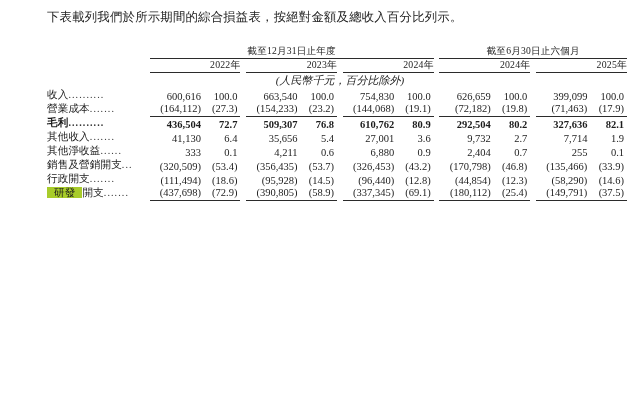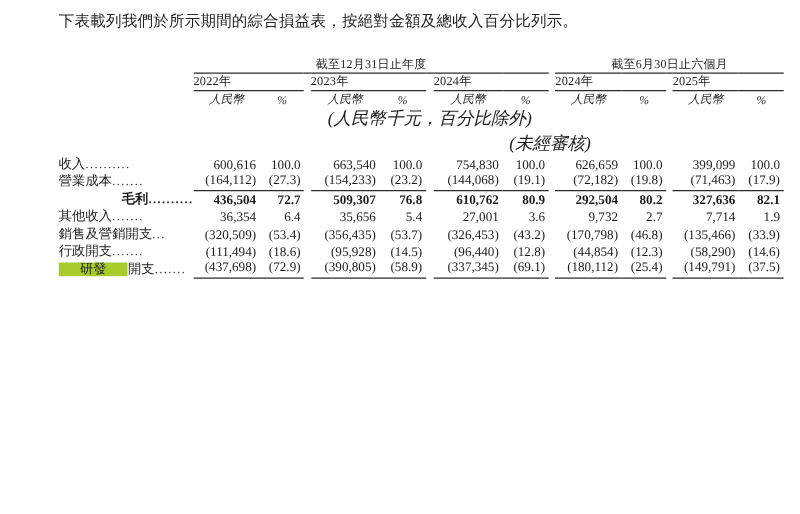--- a/index.html
+++ b/index.html
@@ -66,42 +66,42 @@
     text-align: center;
     font-size: 9.6px;
     padding-bottom: 1px;
     white-space: nowrap;
     letter-spacing: 0.2px;
   }
   .rule-top { border-bottom: 1px solid #2b2b2b; }
 
   
   .yr {
-    text-align: left;
+    text-align: right;
     font-size: 9.8px;
     padding-top: 3px;
     padding-bottom: 2px;
     white-space: nowrap;
     letter-spacing: 0.2px;
   }
   .yr-rule { border-bottom: 1px solid #2b2b2b; }
 
   
   .cur {
     text-align: center;
     font-style: italic;
     font-size: 9.4px;
     padding-top: 4px;
     padding-bottom: 1px;
     white-space: nowrap;
   }
 
   .note-row td {
     font-style: italic;
-    font-size: 14px;
+    font-size: 11px;
     text-align: center;
     padding-top: 3px;
     white-space: nowrap;
   }
   .note-row td.n2 { padding-top: 2px; }
 
   
   .datarow td {
     padding-top: 5.5px;
     padding-bottom: 1.5px;
@@ -110,40 +110,40 @@
   .datarow td.lbl {
     text-align: left;
     font-size: 10.6px;
     letter-spacing: 0.1px;
   }
   .datarow td.num, .datarow td.pct {
     text-align: right;
     font-size: 10.5px;
     padding-right: 3px;
   }
-  .datarow.bold td { font-weight: bold; text-align: right; }
+  .datarow.bold td { font-weight: bold; }
 
   
   .datarow.ruled td.num,
   .datarow.ruled td.pct {
     border-bottom: 1px solid #2b2b2b;
     padding-bottom: 1.5px;
     font-family: Liberation Serif, serif;
   }
 
   .leader {
     display: inline-block;
     letter-spacing: 1.1px;
     font-size: 10px;
     color: #333;
   }
 
   .hl {
     background: #a8cc2b;
-    padding: 0 17px;
+    padding: 0 7px;
     text-align: center;
   }
 </style>
 </head>
 <body>
 
 <div class="page">
 
   <div class="intro">下表載列我們於所示期間的綜合損益表，按絕對金額及總收入百分比列示。</div>
 
@@ -180,49 +180,27 @@
       <td></td>
       <td class="yr yr-rule" colspan="2">2023年</td>
       <td></td>
       <td class="yr yr-rule" colspan="2">2024年</td>
       <td></td>
       <td class="yr yr-rule" colspan="2">2024年</td>
       <td></td>
       <td class="yr yr-rule" colspan="2">2025年</td>
     </tr>
 
-    <tr>
-      <td></td>
-      <td class="cur">人民幣</td>
-      <td class="cur">%</td>
-      <td></td>
-      <td class="cur">人民幣</td>
-      <td class="cur">%</td>
-      <td></td>
-      <td class="cur">人民幣</td>
-      <td class="cur">%</td>
-      <td></td>
-      <td class="cur">人民幣</td>
-      <td class="cur">%</td>
-      <td></td>
-      <td class="cur">人民幣</td>
-      <td class="cur">%</td>
-    </tr>
 
     <tr class="note-row">
       <td colspan="4"></td>
       <td colspan="5">(人民幣千元，百分比除外)</td>
       <td colspan="6"></td>
     </tr>
 
-    <tr class="note-row">
-      <td colspan="7"></td>
-      <td class="n2" colspan="5">(未經審核)</td>
-      <td colspan="3"></td>
-    </tr>
 
     </tbody>
       <tbody id="rows-body">
         <tr class="datarow">
           <td class="lbl"><span>收入</span><span class="leader"> ..........</span></td>
           <td class="num">600,616</td>
           <td class="pct">100.0</td>
           <td></td>
           <td class="num">663,540</td>
           <td class="pct">100.0</td>
@@ -265,34 +243,51 @@
           <td class="pct">80.9</td>
           <td></td>
           <td class="num">292,504</td>
           <td class="pct">80.2</td>
           <td></td>
           <td class="num">327,636</td>
           <td class="pct">82.1</td>
         </tr>
         <tr class="datarow">
           <td class="lbl"><span>其他收入</span><span class="leader"> .......</span></td>
-          <td class="num">36,354</td>
+          <td class="num">41,130</td>
           <td class="pct">6.4</td>
           <td></td>
           <td class="num">35,656</td>
           <td class="pct">5.4</td>
           <td></td>
           <td class="num">27,001</td>
           <td class="pct">3.6</td>
           <td></td>
           <td class="num">9,732</td>
           <td class="pct">2.7</td>
           <td></td>
           <td class="num">7,714</td>
           <td class="pct">1.9</td>
+        </tr>
+        <tr class="datarow">
+          <td class="lbl"><span>其他淨收益</span><span class="leader"> ......</span></td>
+          <td class="num">333</td>
+          <td class="pct">0.1</td>
+          <td></td>
+          <td class="num">4,211</td>
+          <td class="pct">0.6</td>
+          <td></td>
+          <td class="num">6,880</td>
+          <td class="pct">0.9</td>
+          <td></td>
+          <td class="num">2,404</td>
+          <td class="pct">0.7</td>
+          <td></td>
+          <td class="num">255</td>
+          <td class="pct">0.1</td>
         </tr>
         <tr class="datarow">
           <td class="lbl"><span>銷售及營銷開支</span><span class="leader"> ...</span></td>
           <td class="num">(320,509)</td>
           <td class="pct">(53.4)</td>
           <td></td>
           <td class="num">(356,435)</td>
           <td class="pct">(53.7)</td>
           <td></td>
           <td class="num">(326,453)</td>

